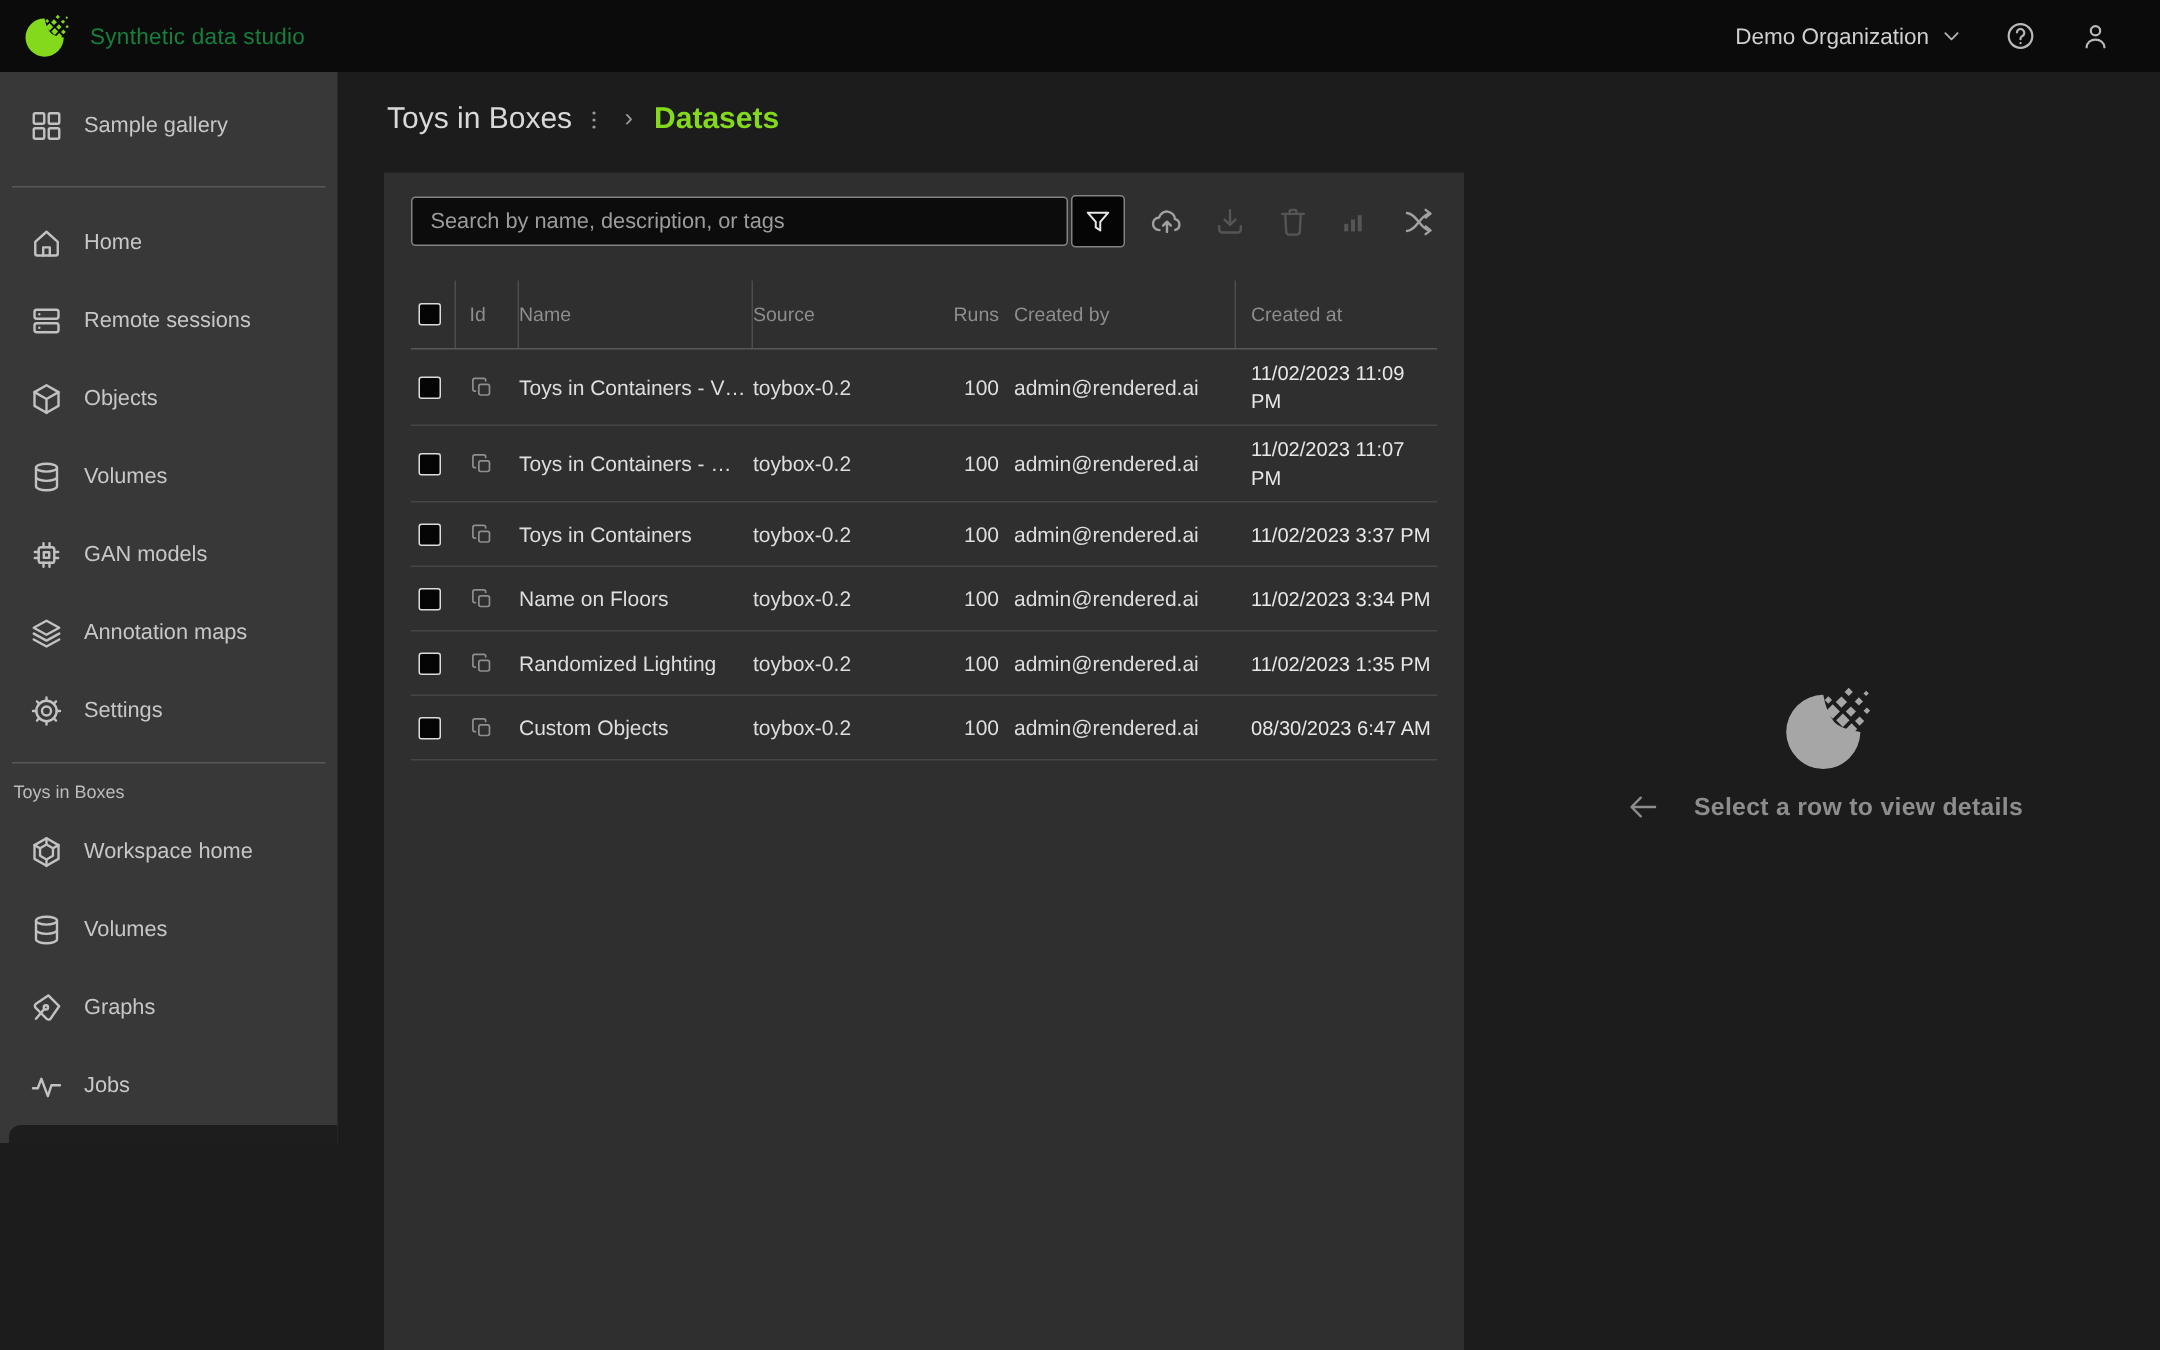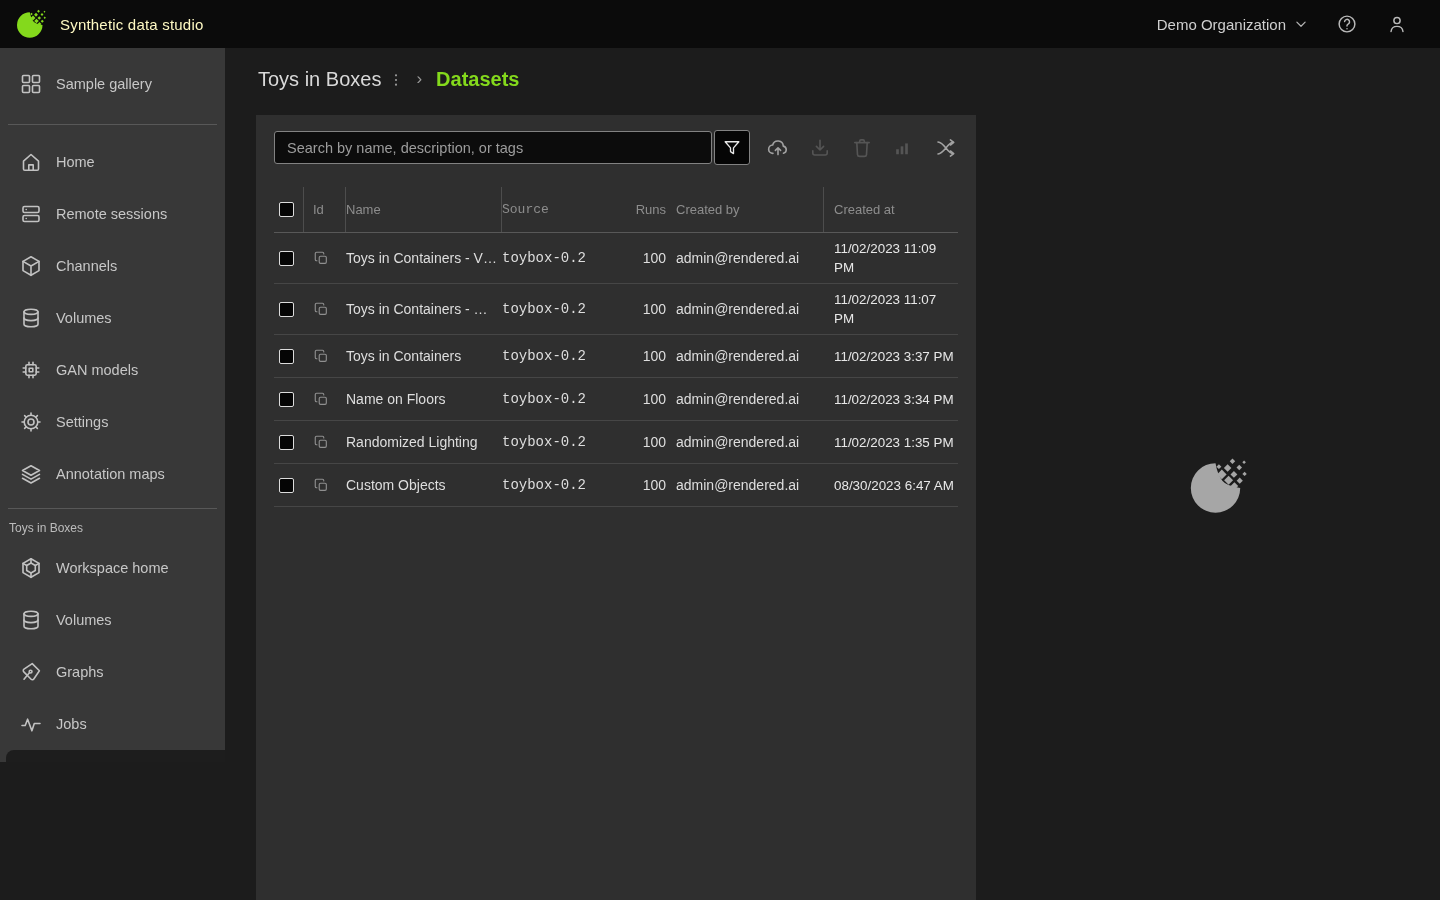--- a/index.html
+++ b/index.html
@@ -10,21 +10,21 @@
     --active-bg:#1d1d1d; --accent:#84d91c; --border:#464646; --hborder:#585858;
     --nav-text:#c7c7c7; --dim:#8d8d8d;
   }
   svg.ic { display:block; }
   .stroke { fill:none; stroke:currentColor; stroke-width:1.6; stroke-linecap:round; stroke-linejoin:round; }
 
   
   .topbar{ position:absolute; left:0; top:0; width:1440px; height:48px; background:var(--topbar);
     display:flex; align-items:center; z-index:5;}
   .brand-logo{ width:32px; height:32px; margin-left:14px; color:var(--accent); }
-  .app-title{ margin-left:14px; font-size:15px; color:#fef9c3; letter-spacing:.2px; }
+  .app-title{ margin-left:14px; font-size:15px; color:#15803d; letter-spacing:.2px; }
   .topbar-right{ margin-left:auto; display:flex; align-items:center; gap:26px; margin-right:30px; }
   .org-btn{ display:flex; align-items:center; gap:6px; color:#cfcfcf; font-size:15px; cursor:pointer; }
   .org-btn svg{ width:18px; height:18px; color:#b5b5b5; }
   .icon-btn{ width:24px; height:24px; color:#b9b9b9; background:none; border:none; cursor:pointer; padding:0;}
   .icon-btn svg{ width:22px; height:22px; }
 
   
   .sidebar{ position:absolute; left:0; top:48px; width:225px; height:714px; background:var(--sidebar);
     padding-top:10px; overflow:hidden; }
   .nav-item{ height:52px; display:flex; align-items:center; color:var(--nav-text); cursor:pointer; }
@@ -59,21 +59,21 @@
   .act-btn.on{ color:#a2a2a2; } .act-btn.off{ color:#555555; }
 
   .table{ margin:22px 18px 0 18px; }
   .thead{ display:flex; align-items:center; height:46px; border-bottom:1px solid var(--hborder);
     color:#8d8d8d; font-size:13px; }
   .trow{ display:flex; align-items:center; min-height:43px; padding:6px 0; border-bottom:1px solid var(--border);
     color:#dedede; font-size:14px; cursor:pointer; }
   .c-sel{ width:30px; flex:none; display:flex; align-items:center; padding-left:5px; align-self:stretch;}
   .c-id{ width:42px; flex:none; display:flex; align-items:center; padding-left:9px; align-self:stretch;}
   .c-name{ width:156px; flex:none; white-space:nowrap; overflow:hidden; }
-  .c-src{ width:130px; flex:none;font-family:Liberation Mono, monospace; }
+  .c-src{ width:130px; flex:none; }
   .c-runs{ width:34px; flex:none; text-align:right; }
   .c-by{ width:158px; flex:none; padding-left:10px; }
   .c-at{ width:134px; flex:none; padding-left:10px; font-size:13.4px; line-height:19px; color:#e8e8e8;}
   .thead .c-sel,.thead .c-id,.thead .c-name,.thead .c-by{ border-right:1px solid #4d4d4d; height:100%; }
   .thead>div{ display:flex; align-items:center; }
   .thead .c-runs{ justify-content:flex-end; display:flex;}
   .thead .c-at{ color:#8d8d8d; font-size:13px; }
   .cbx{ width:15px; height:15px; background:#050505; border:1.6px solid #dcdcdc; border-radius:2px; cursor:pointer;}
   .copy-ic{ width:17px; height:17px; color:#8f8f8f; cursor:pointer; }
 
@@ -309,45 +309,45 @@
       <div class="nav-item">
     <svg class="ic nicon">
           <use href="#i-server"></use>
         </svg>
     <span class="nlabel">Remote sessions</span>
   </div>
       <div class="nav-item">
     <svg class="ic nicon">
           <use href="#i-cube"></use>
         </svg>
-    <span class="nlabel">Channels</span>
+    <span class="nlabel">Objects</span>
   </div>
       <div class="nav-item">
     <svg class="ic nicon">
           <use href="#i-database"></use>
         </svg>
     <span class="nlabel">Volumes</span>
   </div>
       <div class="nav-item">
     <svg class="ic nicon">
           <use href="#i-chip"></use>
         </svg>
     <span class="nlabel">GAN models</span>
   </div>
       <div class="nav-item">
     <svg class="ic nicon">
+          <use href="#i-layers"></use>
+        </svg>
+    <span class="nlabel">Annotation maps</span>
+  </div>
+      <div class="nav-item">
+    <svg class="ic nicon">
           <use href="#i-gear"></use>
         </svg>
     <span class="nlabel">Settings</span>
-  </div>
-      <div class="nav-item">
-    <svg class="ic nicon">
-          <use href="#i-layers"></use>
-        </svg>
-    <span class="nlabel">Annotation maps</span>
   </div>
     </nav>
   <hr class="side-div tight">
   <div class="section-label">Toys in Boxes</div>
   <nav id="nav-ws">
       <div class="nav-item">
     <svg class="ic nicon">
           <use href="#i-hexagon"></use>
         </svg>
     <span class="nlabel">Workspace home</span>
@@ -544,13 +544,19 @@
     <div class="c-at">08/30/2023 6:47 AM</div>
   </div>
       </div>
   </div>
 </section>
 
 <section class="detail">
   <svg class="ic detail-logo">
       <use href="#i-logo"></use>
     </svg>
+  <div class="detail-msg">
+    <svg class="ic">
+        <use href="#i-arrow-left"></use>
+      </svg>
+    <span>Select a row to view details</span>
+  </div>
 </section>
 
 </body></html>

